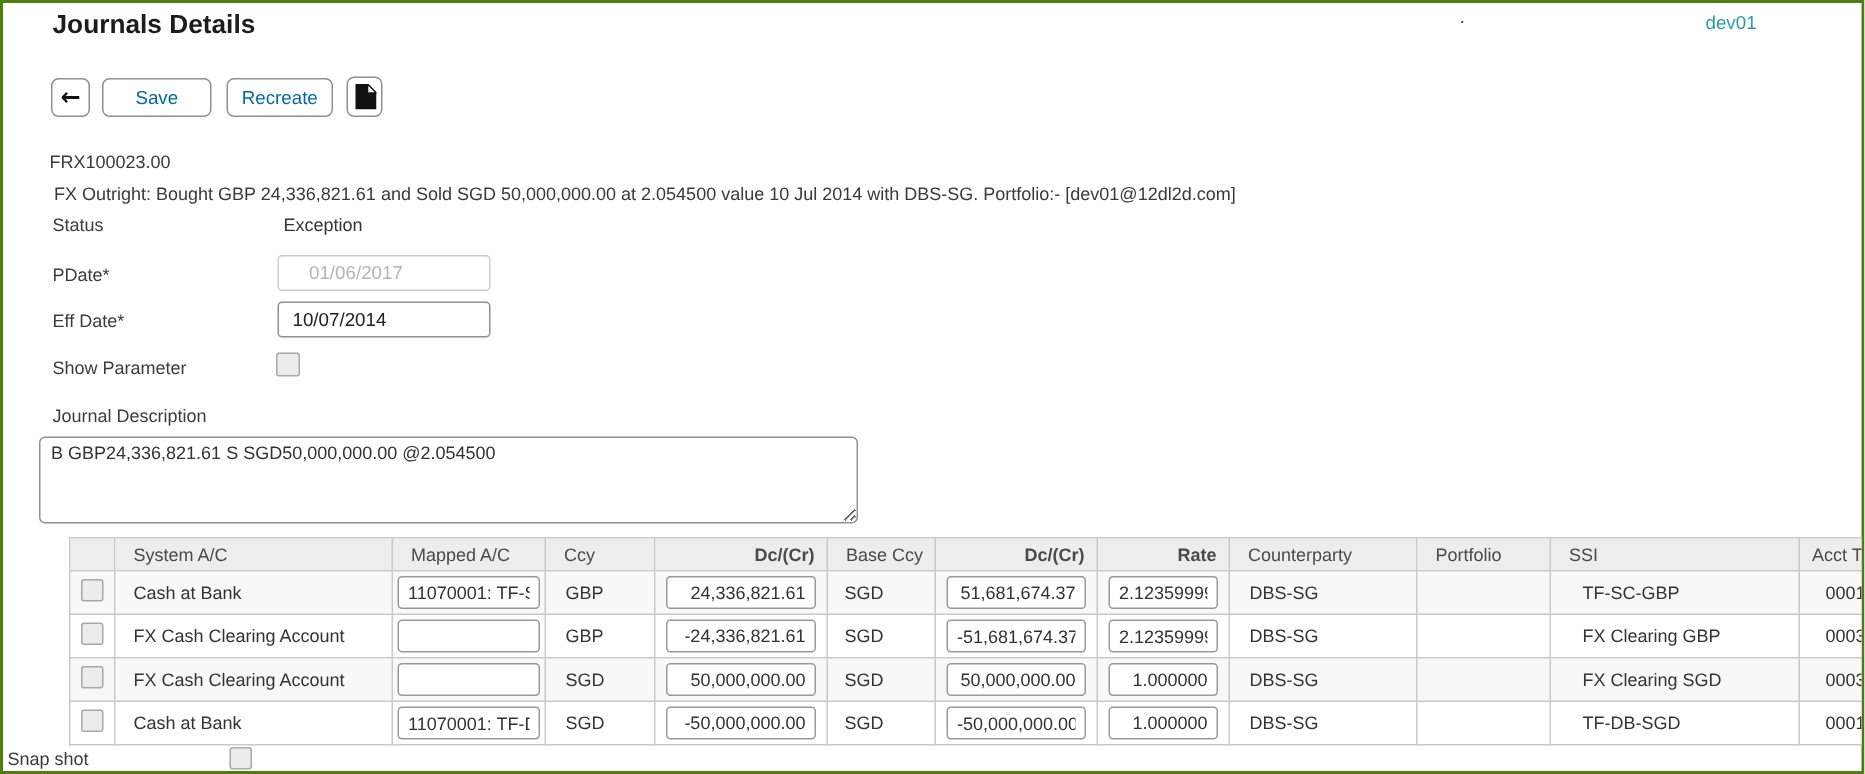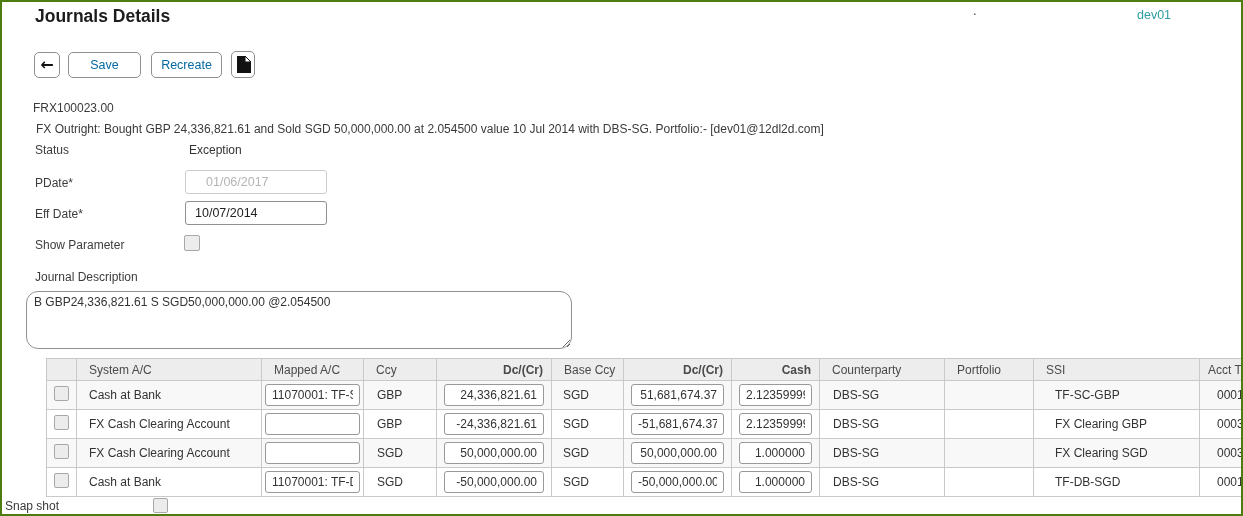--- a/index.html
+++ b/index.html
@@ -41,21 +41,21 @@
   .date-inp{ width:142px; height:24px; }
 
   .cb{
     display:inline-block; width:16px; height:16px; background:#ececec;
     border:1px solid #a8a8a8; border-radius:2px; cursor:pointer;
   }
   .cb.small{ width:15px; height:15px; }
 
   .jd-textarea{
     left:24px; top:289px; width:546px; height:58px;
-    border:1px solid #919191; border-radius:12px; padding:3px 7px;
+    border:1px solid #919191; border-radius:4px; padding:3px 7px;
     font-family:"Liberation Sans", sans-serif; font-size:12px; color:#333;
     resize:both;
   }
 
   table.grid{ left:44px; top:356px; border-collapse:collapse; table-layout:fixed; width:1211px; }
   .grid th, .grid td{ border:1px solid #c9c9c9; font-size:12px; font-weight:normal; overflow:hidden; white-space:nowrap; }
   .grid th{ background:#ededed; color:#4a4a4a; height:22px; text-align:left; padding:2px 8px 2px 12px; }
   .grid th.num{ text-align:right; padding-right:8px;font-weight:bold; }
   .grid th.acct{ padding-left:8px; }
   .grid td{ height:29px; color:#333;margin-left:39px; }
@@ -142,21 +142,21 @@
     </colgroup>
     <thead>
       <tr>
         <th></th>
         <th>System A/C</th>
         <th>Mapped A/C</th>
         <th>Ccy</th>
         <th class="num">Dc/(Cr)</th>
         <th>Base Ccy</th>
         <th class="num">Dc/(Cr)</th>
-        <th class="num">Cash</th>
+        <th class="num">Rate</th>
         <th>Counterparty</th>
         <th>Portfolio</th>
         <th>SSI</th>
         <th class="acct">Acct Type</th>
       </tr>
     </thead>
     <tbody>
       <tr class="r-odd">
         <td class="cb-cell"><span class="cb small"></span></td>
         <td class="txt">Cash at Bank</td>

